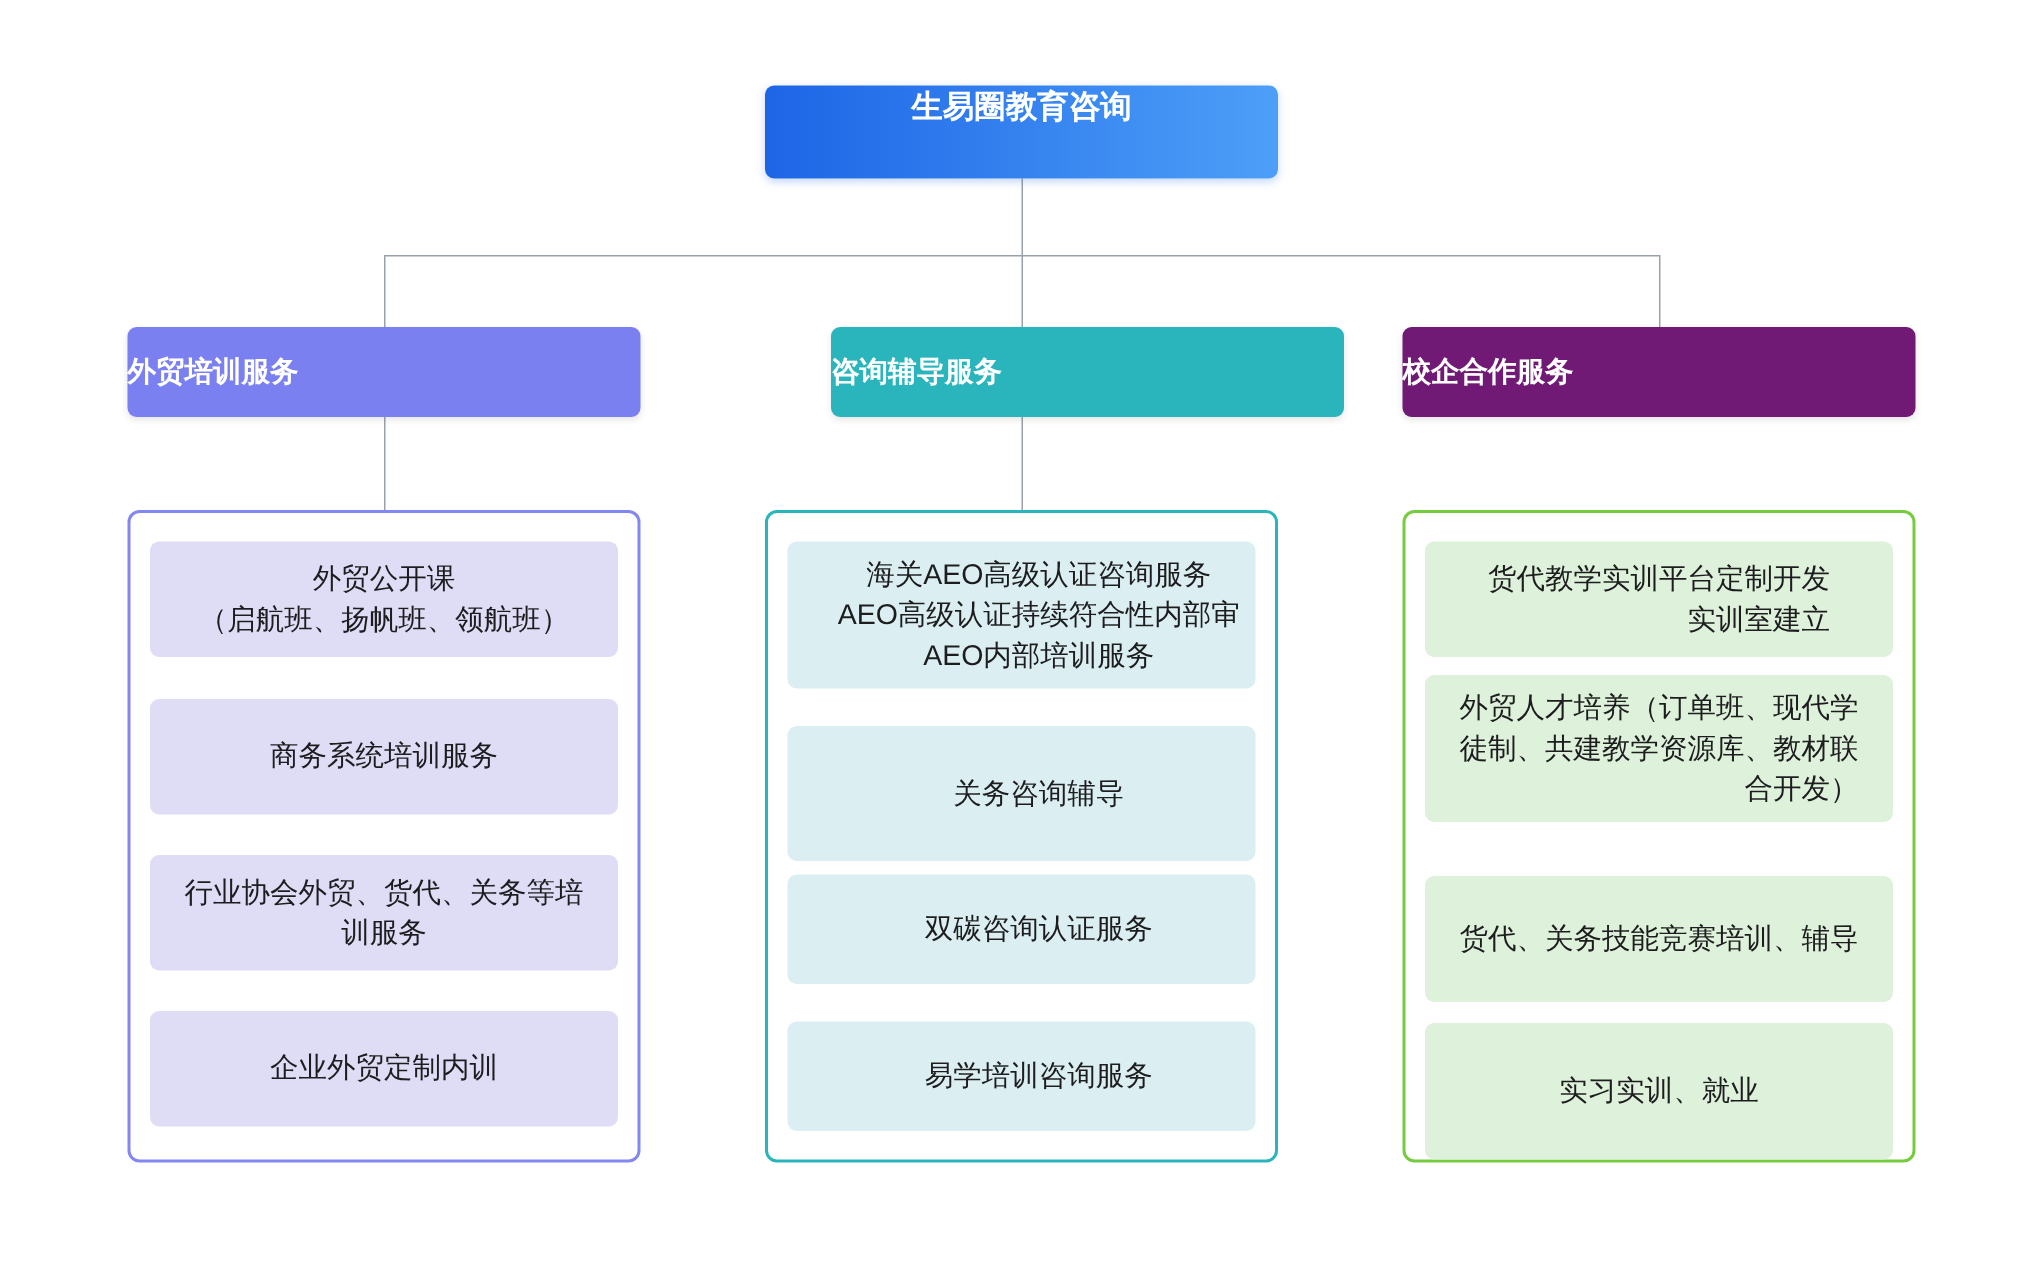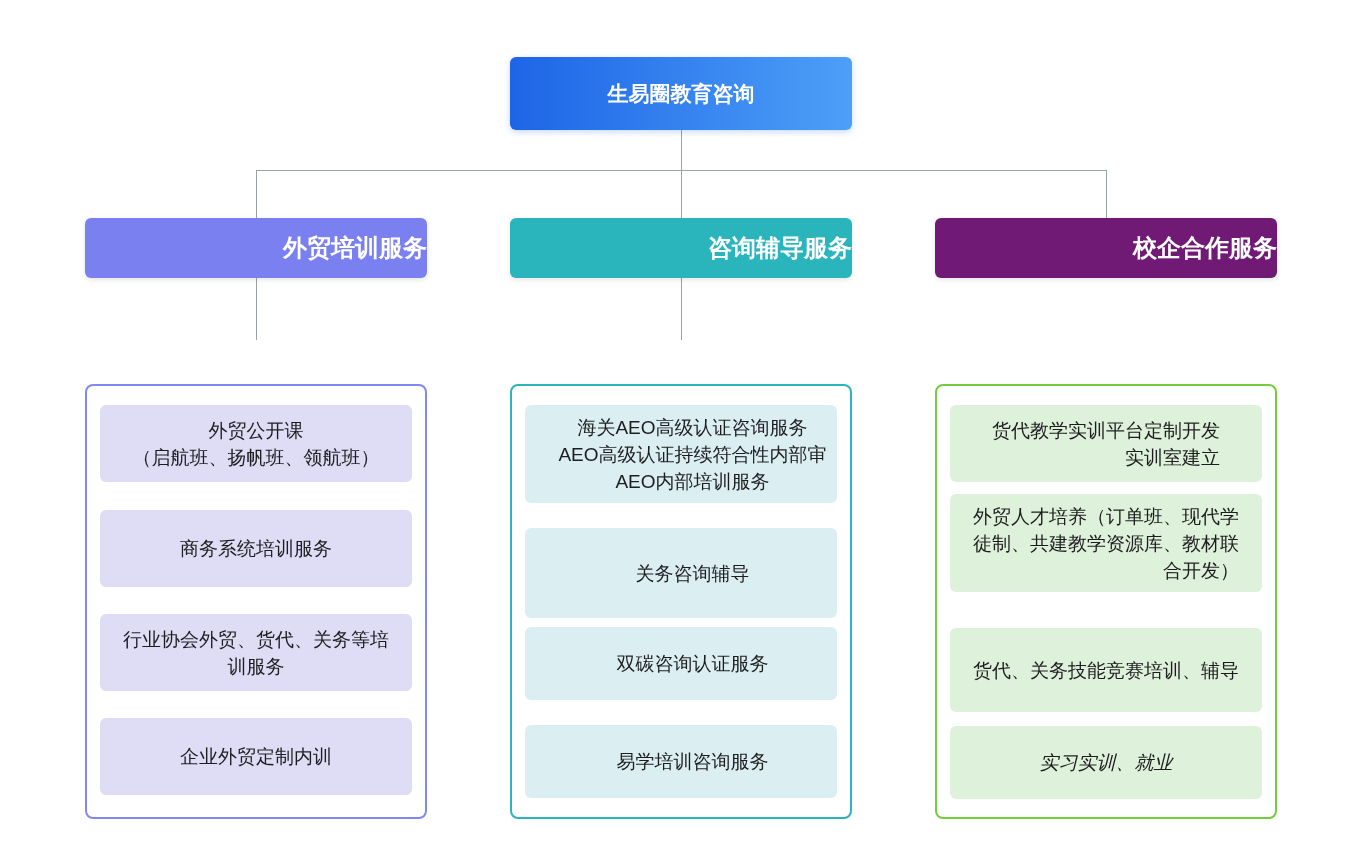--- a/index.html
+++ b/index.html
@@ -27,57 +27,56 @@
   .line-drop-1     { left: 256px; top: 170px; height: 48px; }
   .line-drop-2     { left: 681px; top: 170px; height: 48px; }
   .line-drop-3     { left: 1106px; top: 170px; height: 48px; }
   .line-link-1     { left: 256px; top: 278px; height: 62px; }
   .line-link-2     { left: 681px; top: 278px; height: 62px; }
 
   
   .node-root {
     position: absolute;
     left: 510px; top: 57px;
-    width: 342px; height: 73px;
+    width: 342px; height: 62px;
     border-radius: 6px;
     background: linear-gradient(90deg, #1d65e6 0%, #4d9ff8 100%);
-    display: flex; align-items: center; justify-content: center;
+    display: flex; justify-content: center;
     color: #ffffff;
     font-size: 21px; font-weight: bold;
     box-shadow: 0 2px 6px rgba(29, 101, 230, 0.25);
   }
 
   
   .branch-header {
     position: absolute;
     top: 218px;
     width: 342px; height: 60px;
     border-radius: 6px;
-    display: flex; align-items: center; justify-content: flex-end;
+    display: flex; align-items: center; justify-content: flex-start;
     color: #ffffff;
-    font-size: 24px; font-weight: bold;
+    font-size: 19px; font-weight: bold;
     box-shadow: 0 2px 5px rgba(0, 0, 0, 0.10);
   }
   .col-1 { left: 85px; }
   .col-2 { left: 510px; }
   .col-3 { left: 935px; }
   .branch-header.purple { background: #7a80f0; }
-  .branch-header.teal   { background: #2ab5bd; }
+  .branch-header.teal   { background: #2ab5bd; margin-left: 44px; }
   .branch-header.green  { background: #701a75; }
 
   
   .branch-panel {
     position: absolute;
     top: 340px;
     width: 342px; height: 435px;
     box-sizing: border-box;
     border-radius: 8px;
     background: #ffffff;
     border: 2px solid;
-    margin-top: 44px;
   }
   .branch-panel.purple { border-color: #8387f2; }
   .branch-panel.teal   { border-color: #2ab5bd; }
   .branch-panel.green  { border-color: #74cc3e; }
 
   
   .service-item {
     position: absolute;
     left: 13px;
     width: 312px;
@@ -102,21 +101,21 @@
   .panel-1 .item-4 { top: 332px; height: 77px; }
 
   .panel-2 .item-1 { top: 19px;  height: 98px; }
   .panel-2 .item-2 { top: 142px; height: 90px; }
   .panel-2 .item-3 { top: 241px; height: 73px; }
   .panel-2 .item-4 { top: 339px; height: 73px; }
 
   .panel-3 .item-1 { top: 19px;  height: 77px; }
   .panel-3 .item-2 { top: 108px; height: 98px; }
   .panel-3 .item-3 { top: 242px; height: 84px; }
-  .panel-3 .item-4 { top: 340px; height: 73px; font-style: italic; }
+  .panel-3 .item-4 { top: 340px; height: 91px; }
 </style>
 </head>
 <body>
 
 <div class="canvas">
 
   <div class="line v line-top-stem"></div>
   <div class="line h line-horizontal"></div>
   <div class="line v line-drop-1"></div>
   <div class="line v line-drop-2"></div>

